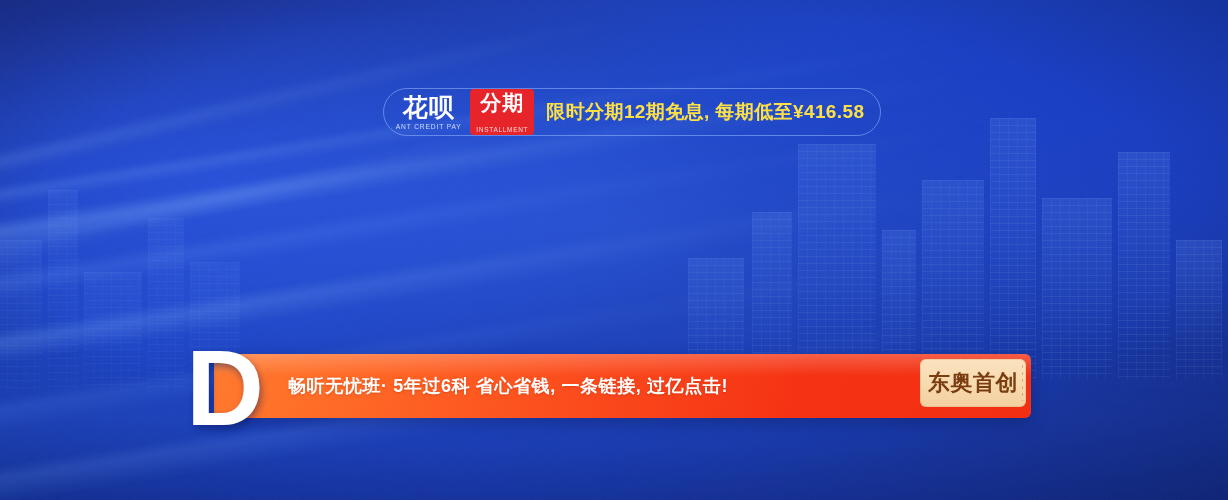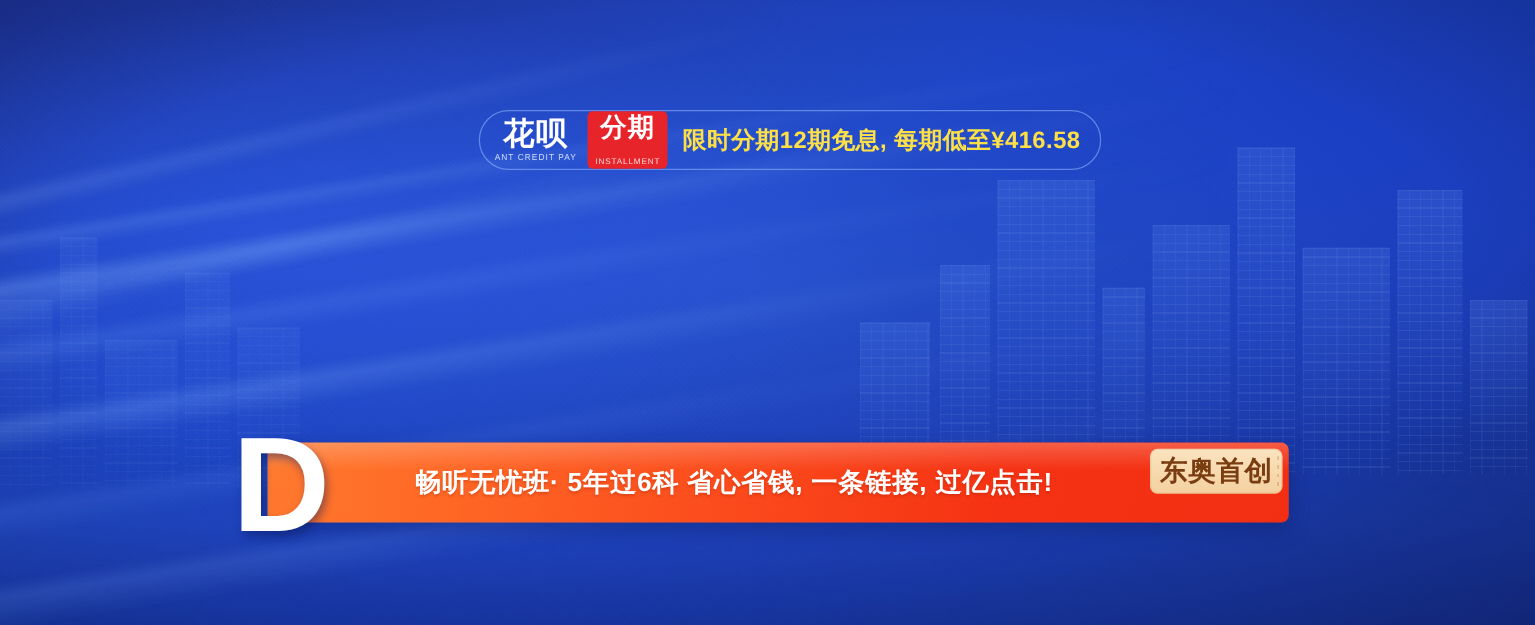--- a/index.html
+++ b/index.html
@@ -205,31 +205,31 @@
     align-items: center;
     overflow: hidden;
   }
   .bar-gloss {
     position: absolute; left:0; right:0; top:0; height: 22px;
     background: linear-gradient(180deg, rgba(255,255,255,.22) 0%, rgba(255,255,255,0) 100%);
     pointer-events: none;
   }
   .bar-text {
     color: #ffffff;
-    font-size: 21px;
+    font-size: 18px;
     font-weight: 700;
     letter-spacing: .6px;
     white-space: nowrap;
-    margin-left: 118px;
+    margin-left: 74px;
     text-shadow: 0 1px 2px rgba(150,30,0,.30);
   }
   .bar-badge {
     position: absolute;
     right: 5px; top: 5px;
-    width: 106px; height: 36px;
+    width: 106px; height: 48px;
     border-radius: 6px;
     background: linear-gradient(180deg, #fbe3c0 0%, #f7d9ad 55%, #f3d0a0 100%);
     color: #7a3d12;
     font-size: 22px;
     font-weight: 700;
     letter-spacing: .5px;
     display: flex;
     align-items: center;
     justify-content: center;
     box-shadow: inset 0 0 0 1px rgba(180,120,60,.18);

